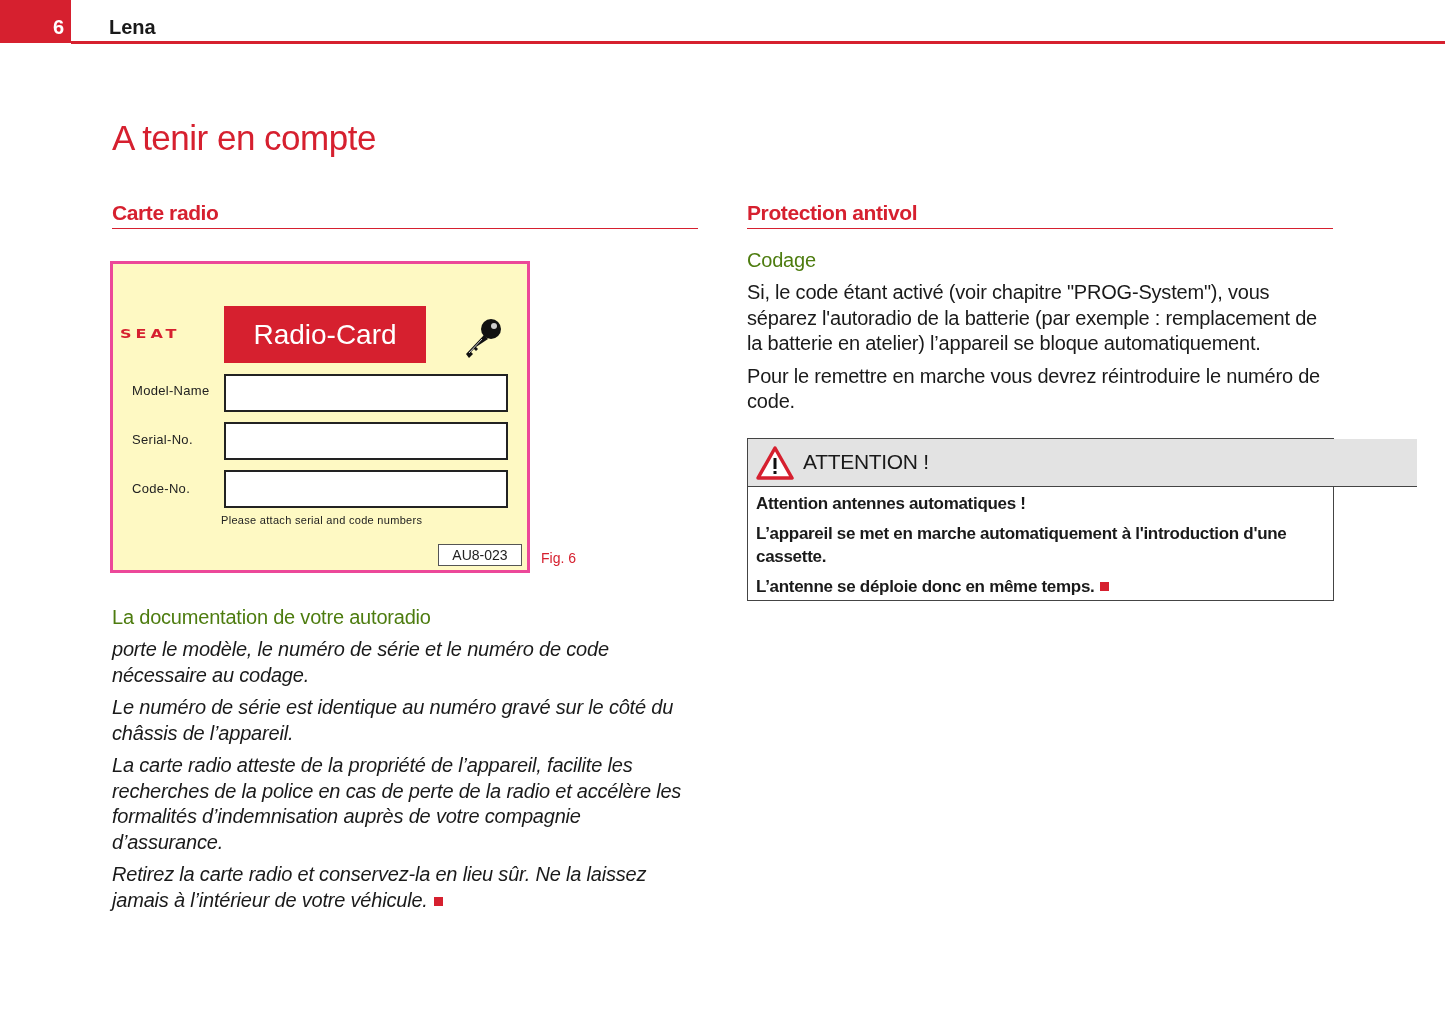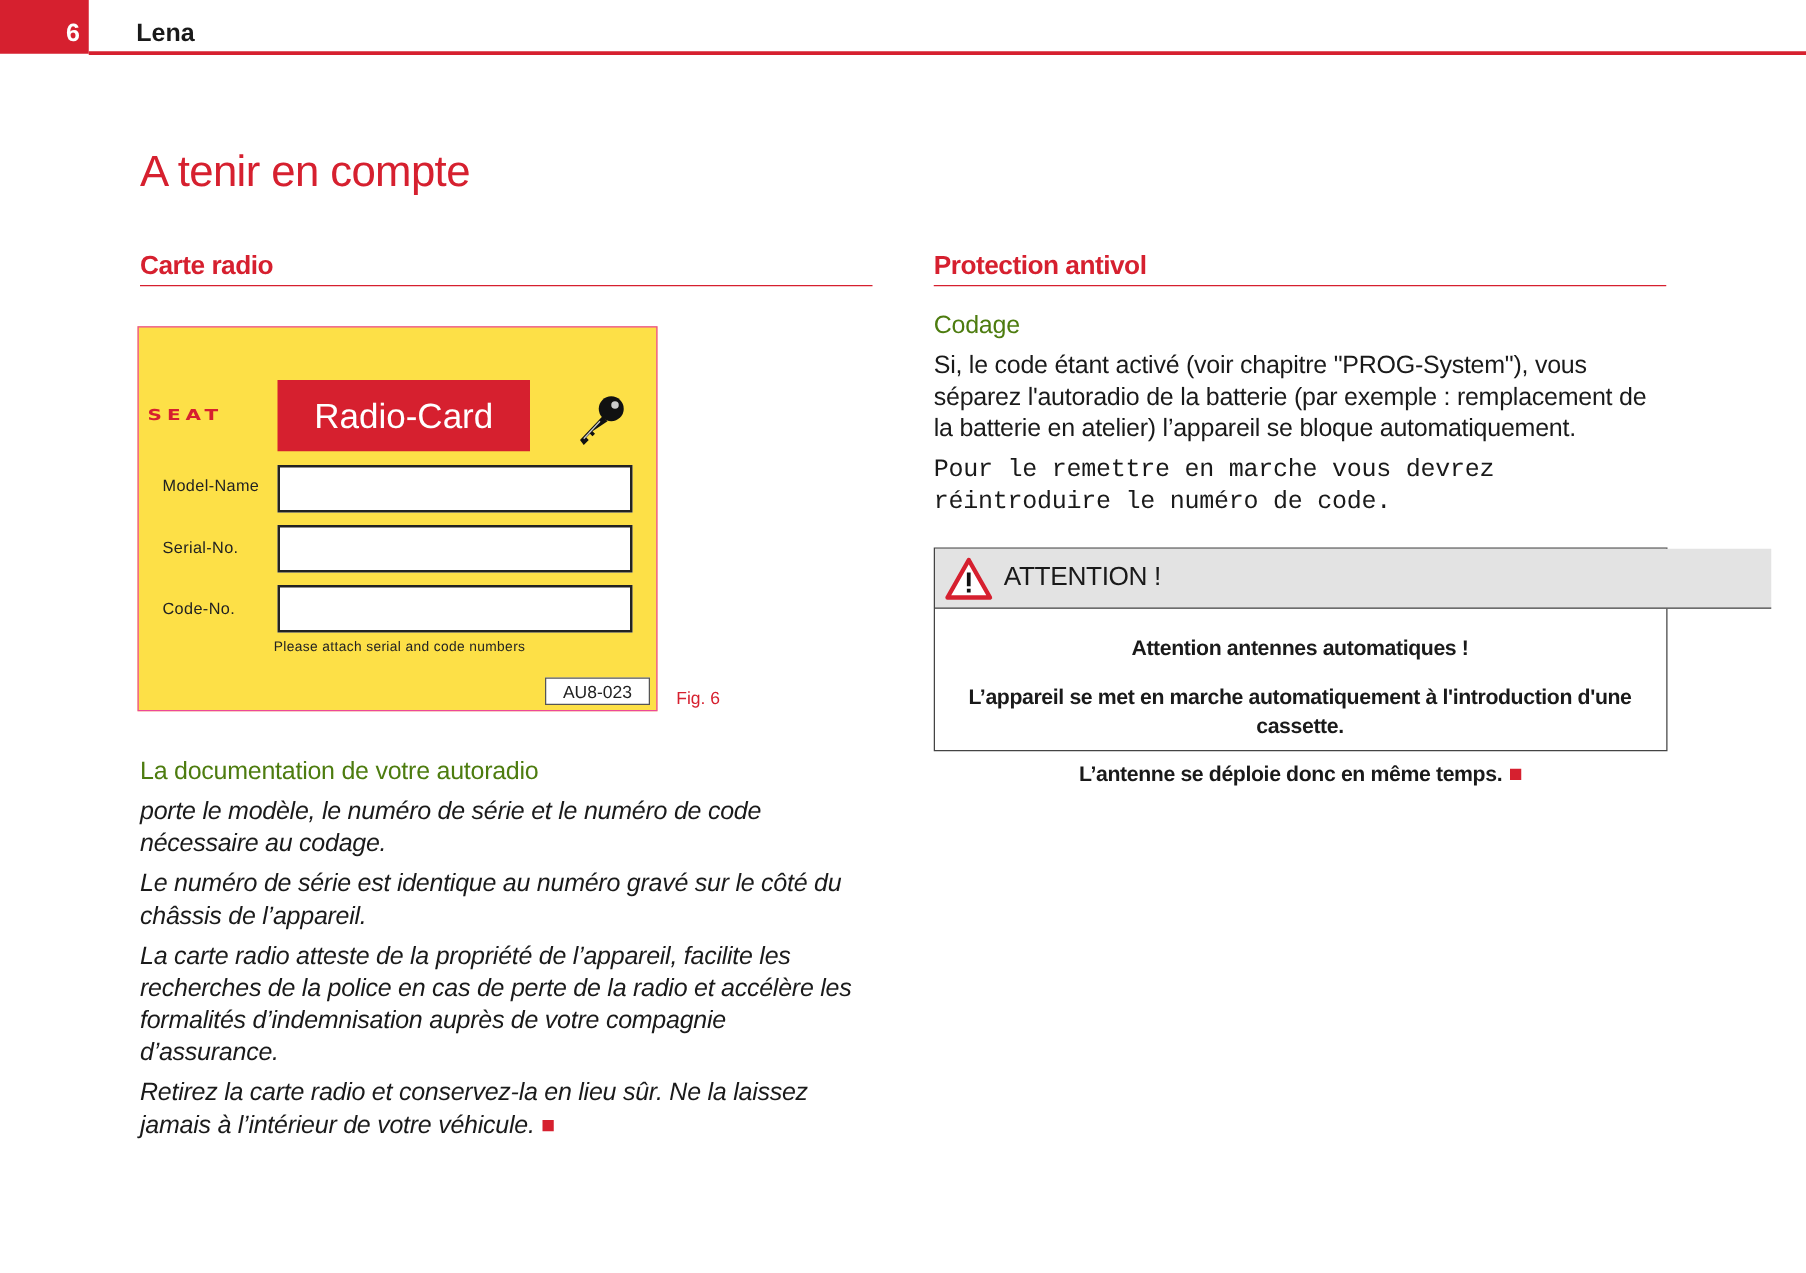--- a/index.html
+++ b/index.html
@@ -31,21 +31,21 @@
   }
 
   .sec-head {
     font-size: 21px; line-height: 26px; color: #d6202f; font-weight: bold; letter-spacing: -0.4px;
   }
   .sec-rule { height: 1px; background: #d6202f; }
 
   
   .card {
     left: 110px; top: 261px; width: 414px; height: 306px;
-    background: #fde047; border: 1px solid #ec4899;
+    background: #fef9c3; border: 3px solid #ec4899;
   }
   .seat-logo {
     left: 7px; top: 60px; font-size: 16px; font-weight: bold; color: #d6202f;
     letter-spacing: 4px; font-family: "DejaVu Sans", sans-serif; transform: scaleY(0.75);
   }
   .rc-banner {
     left: 111px; top: 42px; width: 202px; height: 57px; background: #d6202f;
     color: #fff; font-size: 28px; line-height: 57px; text-align: center;
   }
   .key-icon { left: 348px; top: 52px; width: 44px; height: 44px; }
@@ -69,21 +69,21 @@
 
   
   .attn {
     left: 747px; top: 438px; width: 587px; height: 163px; border: 1px solid #444; box-sizing: border-box;
   }
   .attn-head {
     left: 0; top: 0; width: 669px; height: 47px; background: #e3e3e3; border-bottom: 1px solid #444;
   }
   .warn-icon { left: 7px; top: 6px; width: 40px; height: 36px; }
   .attn-title { left: 55px; top: 10px; font-size: 21px; line-height: 26px; color: #1a1a1a; letter-spacing: -0.3px; }
-  .attn-text { font-size: 17px; line-height: 23px; color: #1a1a1a; font-weight: bold; letter-spacing: -0.3px; margin: 16px; text-align: center; }
+  .attn-text { font-size: 17px; line-height: 23px; color: #1a1a1a; font-weight: bold; letter-spacing: -0.3px; margin: 1px; }
 </style>
 </head>
 <body>
 
 <div class="abs page-tab"></div>
 <div class="abs page-num">6</div>
 <div class="abs running-head">Lena</div>
 <div class="abs head-rule"></div>
 
 <h1 class="abs page-title" style="margin:0">A tenir en compte</h1>
@@ -124,21 +124,21 @@
   <p class="para" style="margin-top:7px;"><span>Retirez la carte radio et conservez-la en lieu sûr. Ne la laissez jamais à l’intérieur de votre véhicule.</span><span class="end-mark"></span></p>
 </div>
 
 <div class="abs sec-head" style="left:747px; top:200px;">Protection antivol</div>
 <div class="abs sec-rule" style="left:747px; top:228px; width:586px;"></div>
 
 <div class="abs subhead" style="left:747px; top:247px;">Codage</div>
 
 <div class="abs" style="left:747px; top:280px; width:590px;">
   <p class="para">Si, le code étant activé (voir chapitre "PROG-System"), vous séparez l'autoradio de la batterie (par exemple : remplacement de la batterie en atelier) l’appareil se bloque automatiquement.</p>
-  <p class="para" style="margin-top:7px;font-family:Liberation Mono, monospace;">Pour le remettre en marche vous devrez réintroduire le numéro de code.</p>
+  <p class="para" style="margin-top:7px;">Pour le remettre en marche vous devrez réintroduire le numéro de code.</p>
 </div>
 
 <div class="abs attn">
   <div class="abs attn-head">
     <svg class="abs warn-icon" viewBox="0 0 40 36">
       <path d="M20 3 L37 33 L3 33 Z" fill="#fff" stroke="#d6202f" stroke-width="3.5" stroke-linejoin="round"></path>
       <rect x="18.5" y="13" width="3" height="11" fill="#111"></rect>
       <rect x="18.5" y="26" width="3" height="3" fill="#111"></rect>
     </svg>
     <div class="abs attn-title">ATTENTION !</div>

